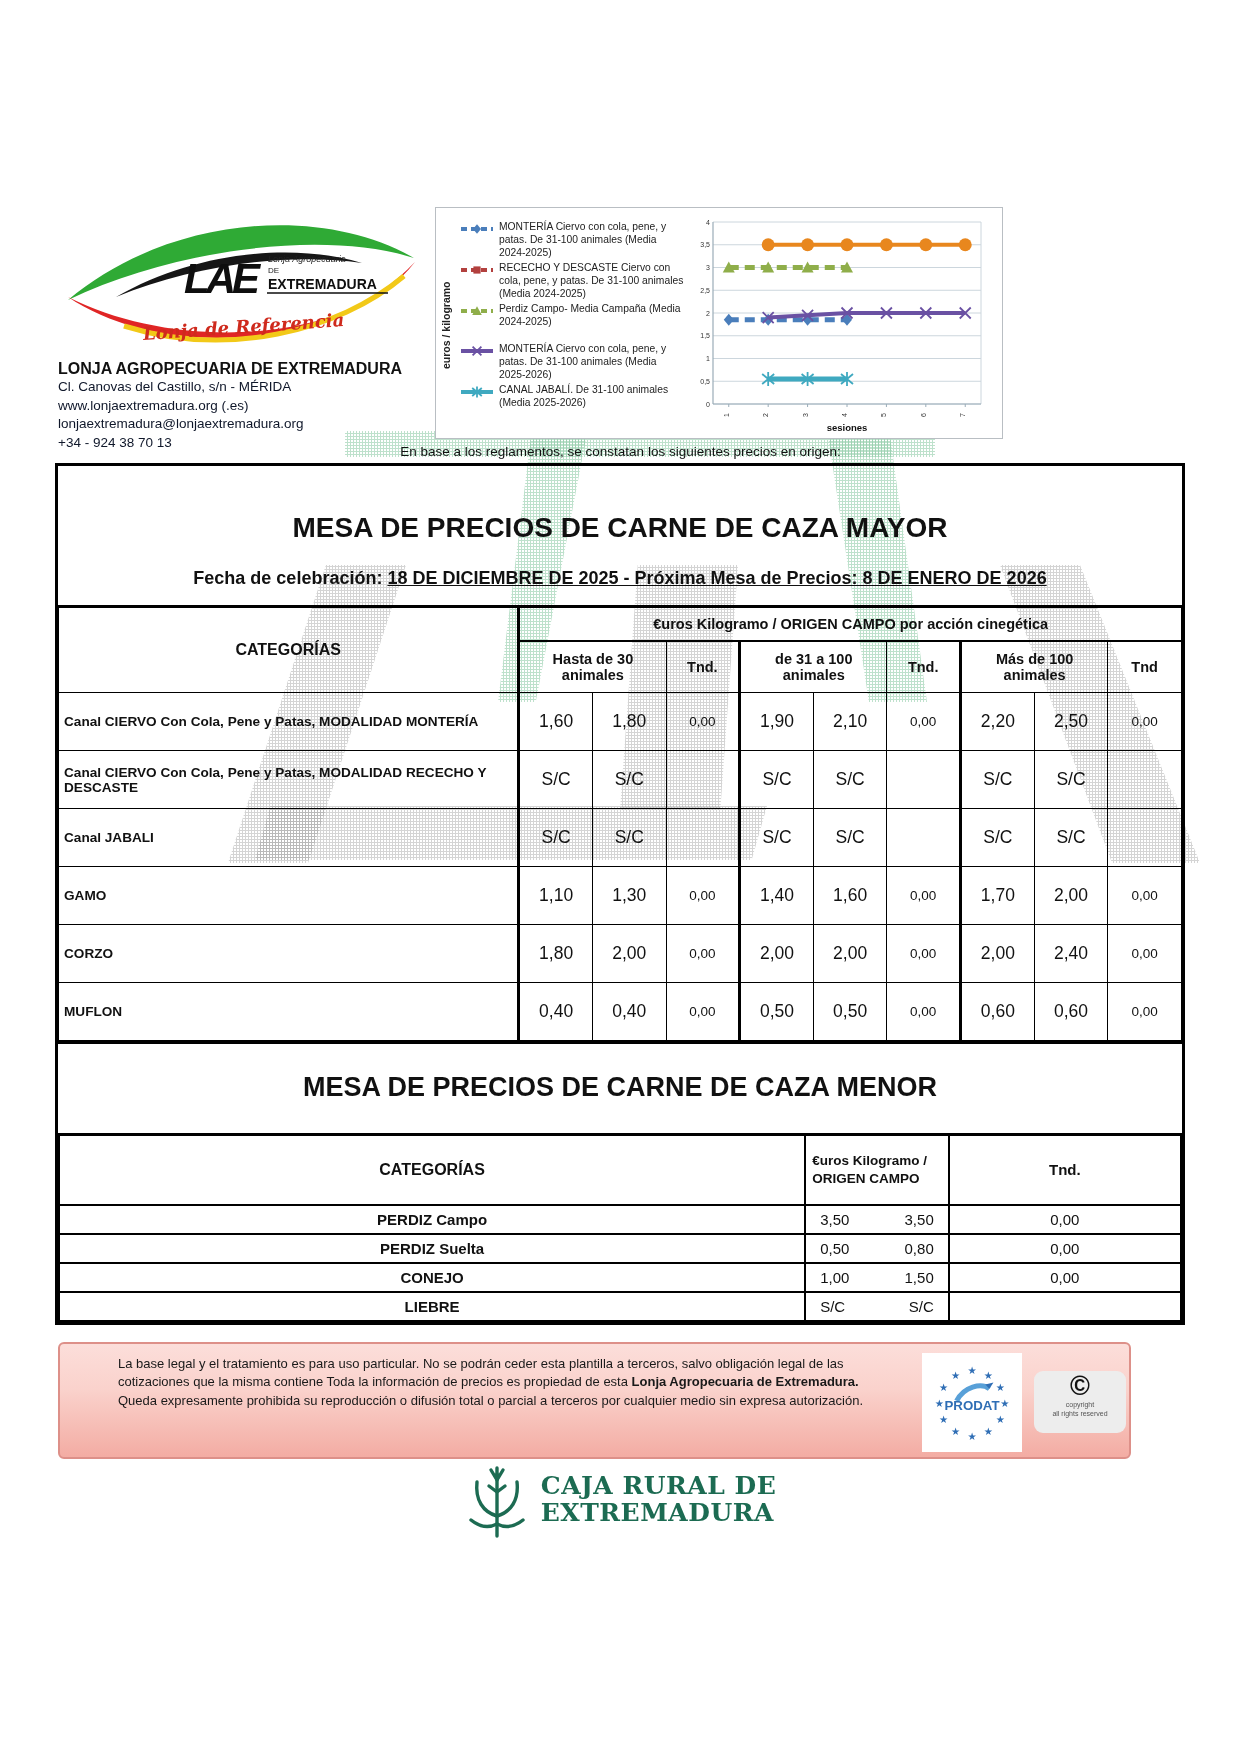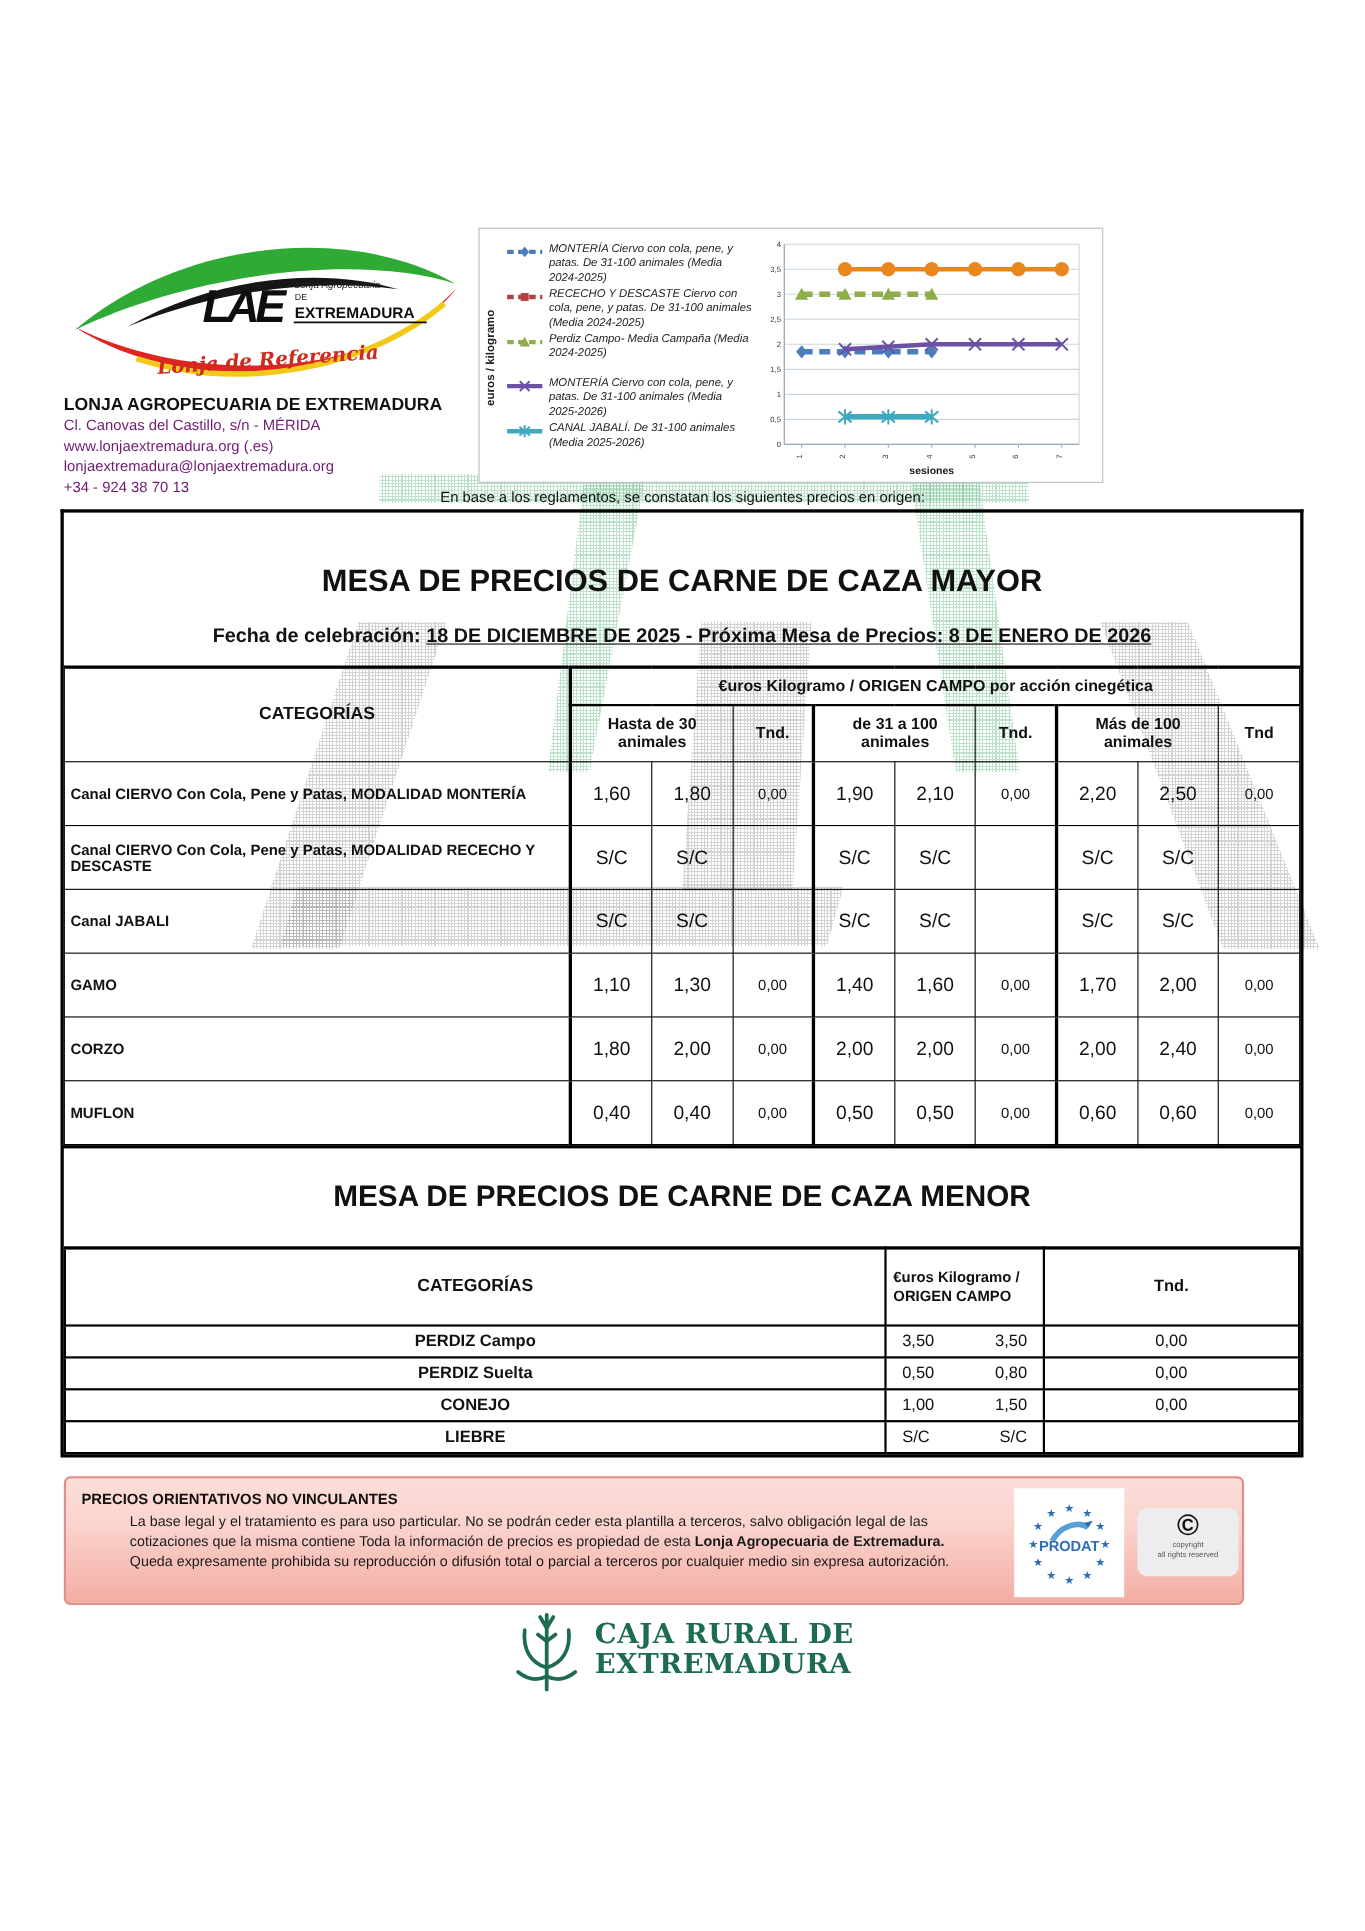--- a/index.html
+++ b/index.html
@@ -15,29 +15,29 @@
       opacity:.5; }
   .wm-grey { background:
       repeating-linear-gradient(0deg, rgba(0,0,0,0) 0 2px, #8f8f8f 2px 3px),
       repeating-linear-gradient(90deg, rgba(0,0,0,0) 0 2px, #8f8f8f 2px 3px);
       opacity:.38; }
 
   
   #org-block { position:absolute; left:58px; top:200px; width:375px; z-index:2; }
   #org-logo { display:block; }
   .org-name { font-weight:bold; font-size:16px; margin-top:2px; }
-  .org-line { font-size:13.5px; line-height:1.38; color:#701a75; }
+  .org-line { font-size:13.5px; line-height:1.38; color:#0f172a; }
 
   
   #chart-box { position:absolute; left:435px; top:207px; width:568px; height:232px;
       border:1px solid #b9bec3; background:#fff; display:flex; z-index:2;
       padding:6px 2px 2px 4px; }
   .chart-ylabel { width:17px; writing-mode:vertical-rl; transform:rotate(180deg);
       font-size:10.5px; font-weight:bold; text-align:center; color:#222; }
-  #chart-legend { width:230px; padding:6px 3px 0 3px;font-style:italic; }
+  #chart-legend { width:230px; padding:6px 3px 0 3px; }
   .legend-item { display:flex; gap:5px; align-items:flex-start; margin-bottom:2px;
       font-size:10.3px; line-height:1.27; color:#222; }
   .legend-item svg { flex:0 0 auto; margin-top:2px; }
   .legend-gap { margin-top:13px; }
   #chart-plot { flex:1; }
 
   
   #intro-line { position:absolute; left:0; right:0; top:444px; text-align:center;
       font-size:13.5px; color:#111; z-index:2; }
 
@@ -403,21 +403,20 @@
               </td>
               <td class="tnd"></td>
             </tr>
           </tbody>
       </table>
     </div>
 
   </div>
 
   <div id="disclaimer">
-    <h3>PRECIOS ORIENTATIVOS NO VINCULANTES</h3>
     <div class="disc-text">
       <span>La base legal y el tratamiento es para uso particular. No se podrán ceder esta plantilla a terceros, salvo obligación legal de las cotizaciones que la misma contiene Toda la información de precios es propiedad de esta </span><b>Lonja Agropecuaria de Extremadura.</b><span> Queda expresamente prohibida su reproducción o difusión total o parcial a terceros por cualquier medio sin expresa autorización.</span>
     </div>
     <div class="badge-prodat">
       <svg width="92" height="92" viewBox="0 0 90 90">
         <g fill="#2f6eb5" font-size="10" text-anchor="middle">
           <text x="77" y="49">★</text>
             <text x="72.7" y="65">★</text>
             <text x="61" y="76.7">★</text>
           <text x="45" y="81">★</text>

